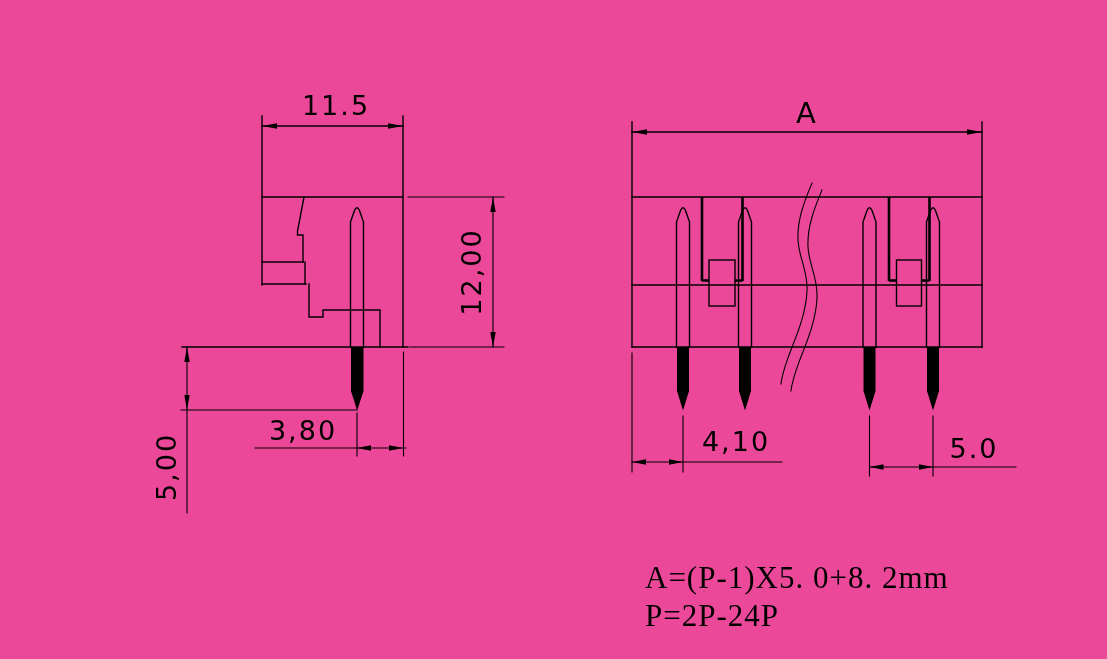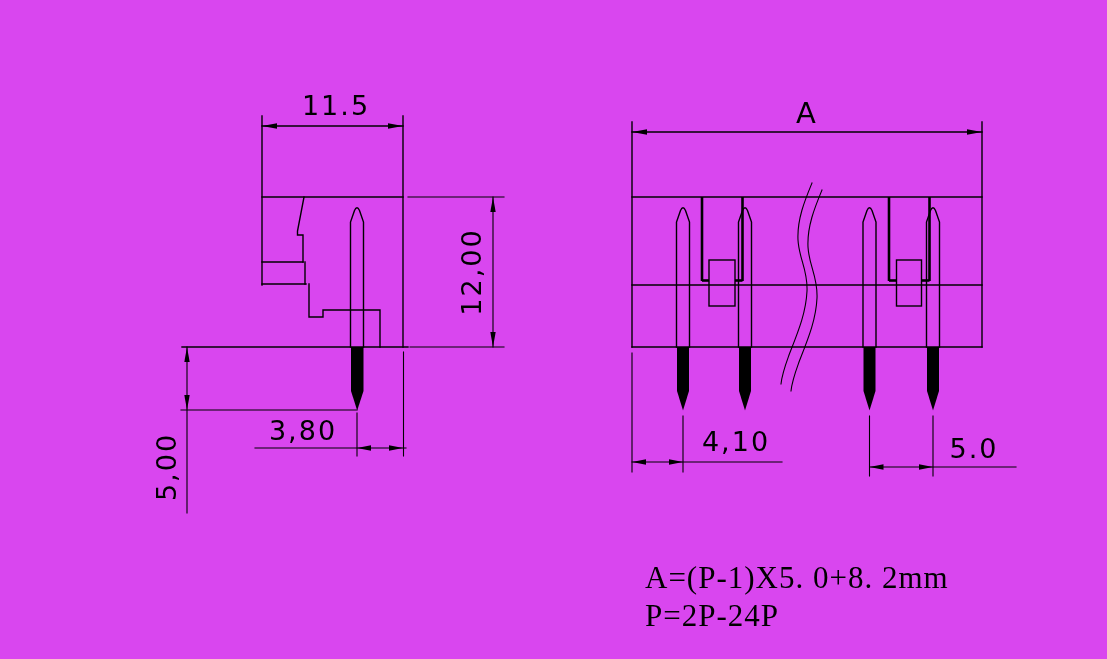--- a/index.html
+++ b/index.html
@@ -1,20 +1,20 @@
 <!DOCTYPE html>
 <html><head>
 <meta charset="utf-8">
 <style>
   html, body { margin: 0; padding: 0; background: #ffffff; }
   .page {
     position: relative;
     width: 1107px;
     height: 659px;
-    background: #d946ef;
+    background: #ec4899;
     font-family: "DejaVu Sans", sans-serif;
     overflow: hidden;
   }
   svg { display: block; }
   .ln   { stroke: #000; stroke-width: 1.4; fill: none; stroke-linecap: square; }
   .thin { stroke: #000; stroke-width: 1.1; fill: none; stroke-linecap: square; }
   .thick{ stroke: #000; stroke-width: 2.6; fill: none; stroke-linecap: butt; }
   .tail { fill: #000; stroke: none; }
   .ar   { fill: #000; stroke: none; }
   .dim  {

